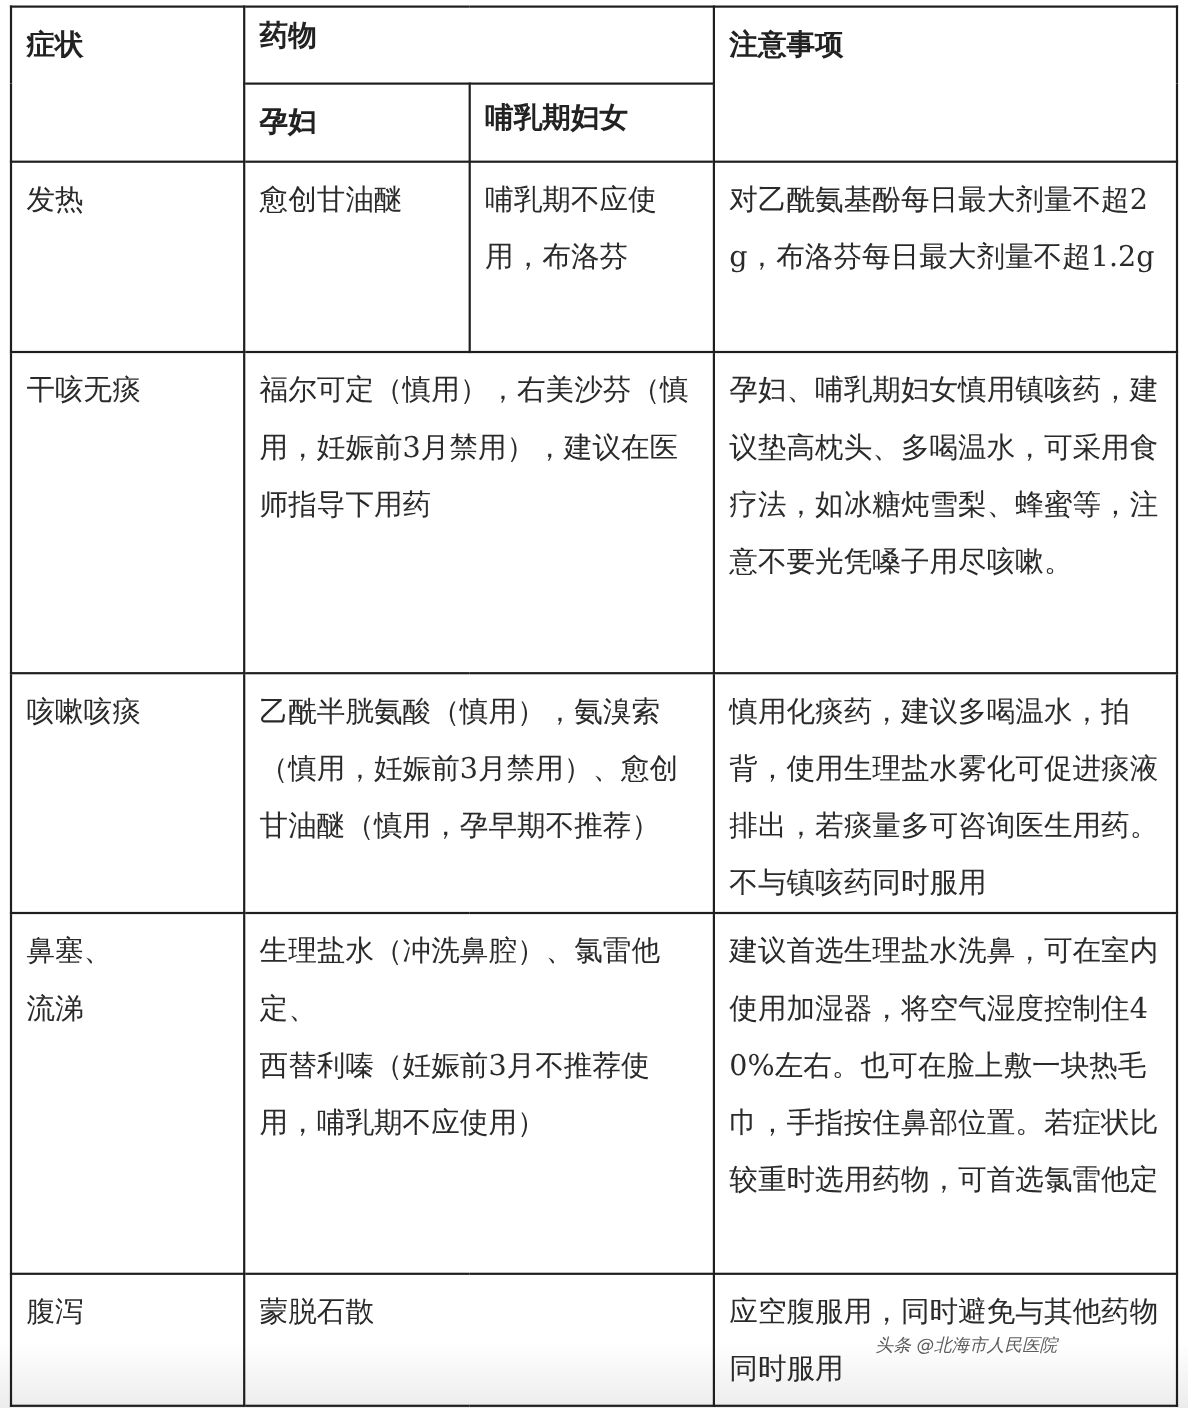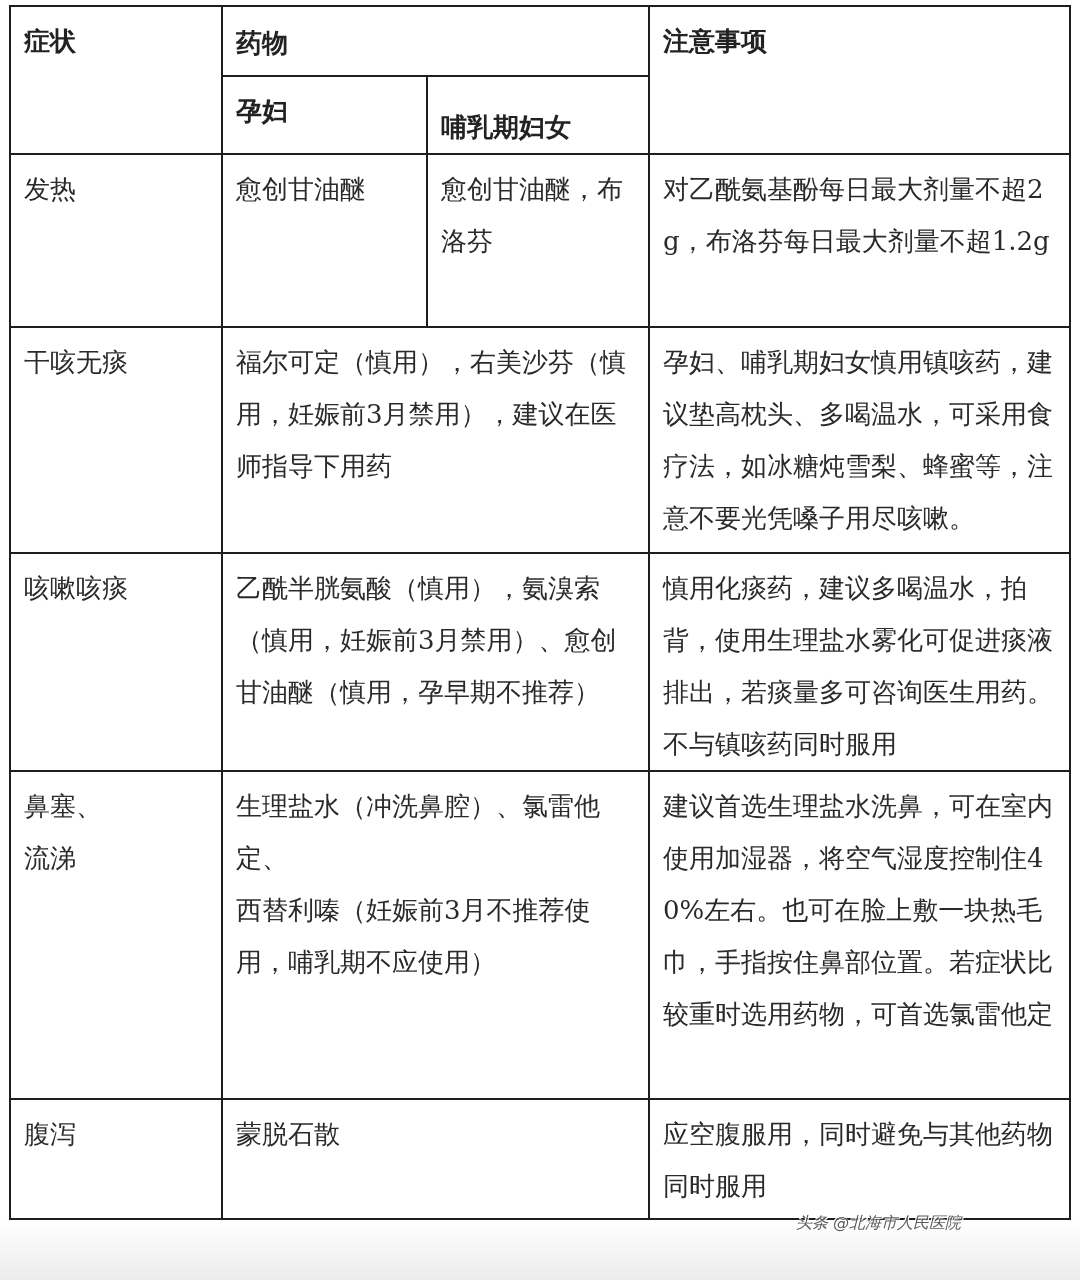--- a/index.html
+++ b/index.html
@@ -54,36 +54,36 @@
 <table class="med">
   <colgroup>
     <col style="width:212px">
     <col style="width:205px">
     <col style="width:222px">
     <col style="width:421px">
   </colgroup>
   <thead>
     <tr style="height:70px">
       <th class="mid" rowspan="2">症状</th>
-      <th colspan="2" style="padding-top:10px">药物</th>
+      <th colspan="2" style="padding-top:0">药物</th>
       <th class="mid" rowspan="2">注意事项</th>
     </tr>
     <tr style="height:71px">
       <th style="padding-top:8px">孕妇</th>
-      <th style="padding-top:24px">哺乳期妇女</th>
+      <th style="padding-top:4px">哺乳期妇女</th>
     </tr>
   </thead>
   <tbody>
     <tr style="height:173px">
       <td>发热</td>
       <td>愈创甘油醚</td>
-      <td>愈创甘油醚，布洛芬</td>
+      <td>哺乳期不应使用，布洛芬</td>
       <td>对乙酰氨基酚每日最大剂量不超2g，布洛芬每日最大剂量不超1.2g</td>
     </tr>
-    <tr style="height:226px">
+    <tr style="height:292px">
       <td>干咳无痰</td>
       <td colspan="2">福尔可定（慎用），右美沙芬（慎用，妊娠前3月禁用），建议在医师指导下用药</td>
       <td>孕妇、哺乳期妇女慎用镇咳药，建议垫高枕头、多喝温水，可采用食疗法，如冰糖炖雪梨、蜂蜜等，注意不要光凭嗓子用尽咳嗽。</td>
     </tr>
     <tr style="height:208px">
       <td>咳嗽咳痰</td>
       <td colspan="2">乙酰半胱氨酸（慎用），氨溴索（慎用，妊娠前3月禁用）、愈创甘油醚（慎用，孕早期不推荐）</td>
       <td>慎用化痰药，建议多喝温水，拍背，使用生理盐水雾化可促进痰液排出，若痰量多可咨询医生用药。不与镇咳药同时服用</td>
     </tr>
     <tr style="height:328px">

